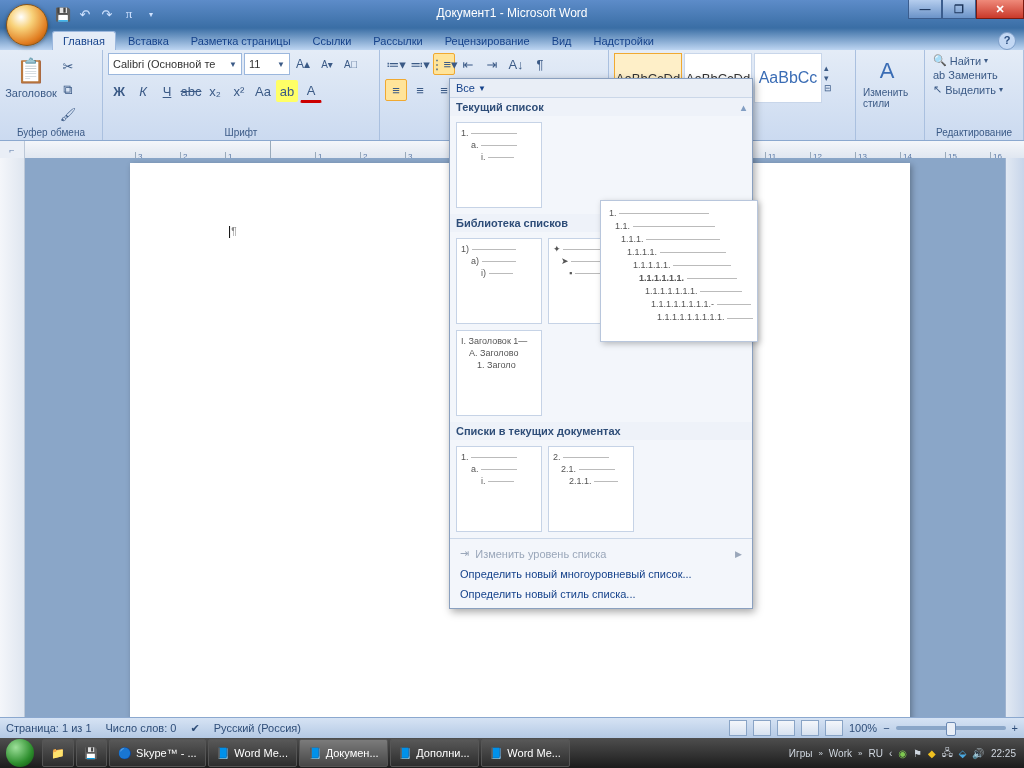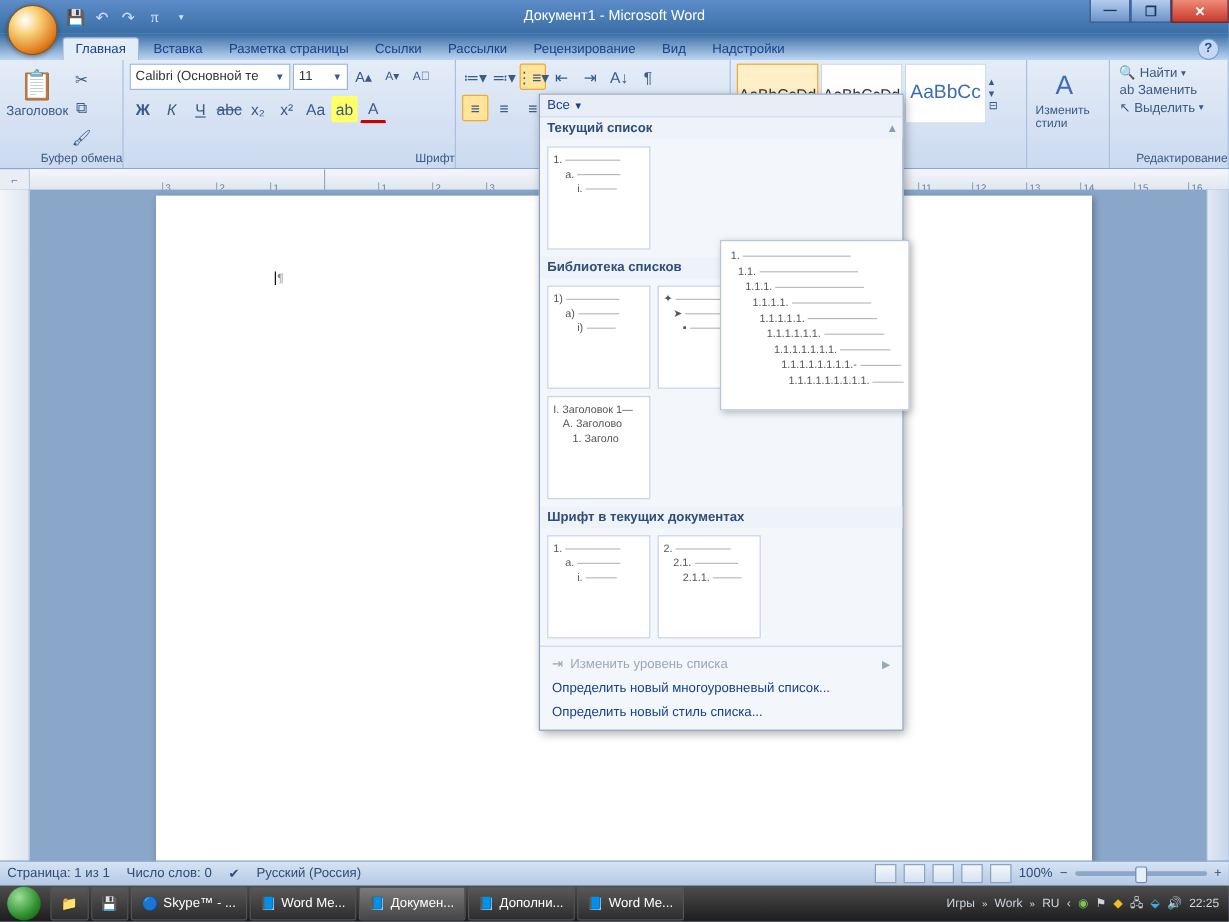--- a/index.html
+++ b/index.html
@@ -10,21 +10,21 @@
 .title-text{position:absolute;left:0;right:0;text-align:center;font-size:12px;pointer-events:none;top:6px}
 .winbtns{position:absolute;right:0;top:0;display:flex}
 .winbtn{width:32px;height:18px;background:linear-gradient(#b5cdee,#6b93c8);border:1px solid #3b5d8e;border-top:none;display:flex;align-items:center;justify-content:center;color:#1c355b;font-weight:bold;font-size:11px}
 .winbtn.close{width:46px;background:linear-gradient(#ef8a7a,#c9392a);color:#fff;border-color:#7a1a10;border-top-right-radius:0}
 .tabs{height:22px;display:flex;align-items:flex-end;padding-left:52px;gap:2px;background:linear-gradient(#3a6ea5,#bdd5f2)}
 .tab{padding:3px 10px;color:#15428b;font-size:11px;border-top-left-radius:3px;border-top-right-radius:3px;cursor:pointer}
 .tab.active{background:#e4ecf7;border:1px solid #9bb7dd;border-bottom:none}
 .tab.help{margin-left:auto;margin-right:8px;width:16px;height:16px;border-radius:50%;background:#c3d8f4;border:1px solid #7d9ec9;text-align:center;padding:0;line-height:15px;color:#2a4d7f;font-weight:bold}
 .ribbon{height:90px;background:linear-gradient(#e4ecf7,#cbdaf0);border-bottom:1px solid #8ba8cf;display:flex}
 .group{border-right:1px solid #aac0df;padding:3px 5px 0;display:flex;flex-direction:column;position:relative}
-.group-label{position:absolute;bottom:2px;left:0;right:0;text-align:right;color:#3b5a86;font-size:10px}
+.group-label{position:absolute;bottom:2px;left:0;right:0;text-align:center;color:#3b5a86;font-size:10px}
 .bigbtn{display:flex;flex-direction:column;align-items:center;width:48px;padding:2px;color:#3b5a86}
 .bigbtn .ico{width:32px;height:32px;display:flex;align-items:center;justify-content:center;font-size:24px}
 .smbtn{width:20px;height:20px;display:inline-flex;align-items:center;justify-content:center;color:#3b5a86;border:1px solid transparent;border-radius:2px;font-size:13px}
 .fontrow{display:flex;gap:2px;align-items:center;margin-bottom:4px}
 .combo{height:20px;background:#fff;border:1px solid #9bb7dd;display:flex;align-items:center;padding:0 4px;font-size:11px;color:#333}
 .combo .arr{margin-left:auto;font-size:8px;color:#3b5a86}
 .styleprev{width:66px;height:48px;background:#fff;border:1px solid #c8d6ea;display:flex;align-items:center;justify-content:center;font-size:13px;color:#333;margin-right:2px}
 .styleprev.sel{border:1px solid #f0a931;background:#feefc8}
 .editlink{display:flex;align-items:center;gap:3px;color:#3b5a86;font-size:11px;padding:1px 3px;white-space:nowrap}
 .ruler-area{height:18px;background:#e9eef6;border-bottom:1px solid #bcc8d8;display:flex}
@@ -266,21 +266,21 @@
       <div class="ml-row"><span>Раздел 1.01 :</span></div>
       <div class="ml-row"><span>(a) Заголовок</span></div>
     </div>
     <div class="ml-item">
       <div class="ml-row"><span>I. Заголовок 1—</span></div>
       <div class="ml-row" style="padding-left:8px"><span>A. Заголово</span></div>
       <div class="ml-row" style="padding-left:16px"><span>1. Заголо</span></div>
     </div>
   </div>
   <div class="ml-section">
-      <span>Шрифт в текущих документах</span>
+      <span>Списки в текущих документах</span>
     </div>
   <div class="ml-grid">
     <div class="ml-item">
       <div class="ml-row"><span>1.</span> <span class="ln" style="width:46px"></span></div>
       <div class="ml-row" style="padding-left:10px"><span>a.</span> <span class="ln" style="width:36px"></span></div>
       <div class="ml-row" style="padding-left:20px"><span>i.</span> <span class="ln" style="width:26px"></span></div>
     </div>
     <div class="ml-item">
       <div class="ml-row"><span>2.</span> <span class="ln" style="width:46px"></span></div>
       <div class="ml-row" style="padding-left:8px"><span>2.1.</span> <span class="ln" style="width:36px"></span></div>
@@ -301,21 +301,21 @@
       </div>
   </div>
 </div>
 
 <div class="ml-tooltip" id="tooltip-body">
     <div class="trow" style="padding-left: 0px;">1. <span style="display:inline-block;border-bottom:1px solid #bbb;width:90px;vertical-align:middle"></span></div>
     <div class="trow" style="padding-left: 6px;">1.1. <span style="display:inline-block;border-bottom:1px solid #bbb;width:82px;vertical-align:middle"></span></div>
     <div class="trow" style="padding-left: 12px;">1.1.1. <span style="display:inline-block;border-bottom:1px solid #bbb;width:74px;vertical-align:middle"></span></div>
     <div class="trow" style="padding-left: 18px;">1.1.1.1. <span style="display:inline-block;border-bottom:1px solid #bbb;width:66px;vertical-align:middle"></span></div>
     <div class="trow" style="padding-left: 24px;">1.1.1.1.1. <span style="display:inline-block;border-bottom:1px solid #bbb;width:58px;vertical-align:middle"></span></div>
-    <div class="trow" style="padding-left: 30px;">1.1.1.1.1.1. <span style="display:inline-block;border-bottom:1px solid #bbb;width:50px;vertical-align:middle"></span></div>
+    <div class="trow" style="padding-left: 30px; font-weight: bold;">1.1.1.1.1.1. <span style="display:inline-block;border-bottom:1px solid #bbb;width:50px;vertical-align:middle"></span></div>
     <div class="trow" style="padding-left: 36px;">1.1.1.1.1.1.1. <span style="display:inline-block;border-bottom:1px solid #bbb;width:42px;vertical-align:middle"></span></div>
     <div class="trow" style="padding-left: 42px;">1.1.1.1.1.1.1.1.- <span style="display:inline-block;border-bottom:1px solid #bbb;width:34px;vertical-align:middle"></span></div>
     <div class="trow" style="padding-left: 48px;">1.1.1.1.1.1.1.1.1. <span style="display:inline-block;border-bottom:1px solid #bbb;width:26px;vertical-align:middle"></span></div>
   </div>
 
 <div class="statusbar">
   <span>Страница: 1 из 1</span>
   <span>Число слов: 0</span>
   <span>✔</span>
   <span>Русский (Россия)</span>

